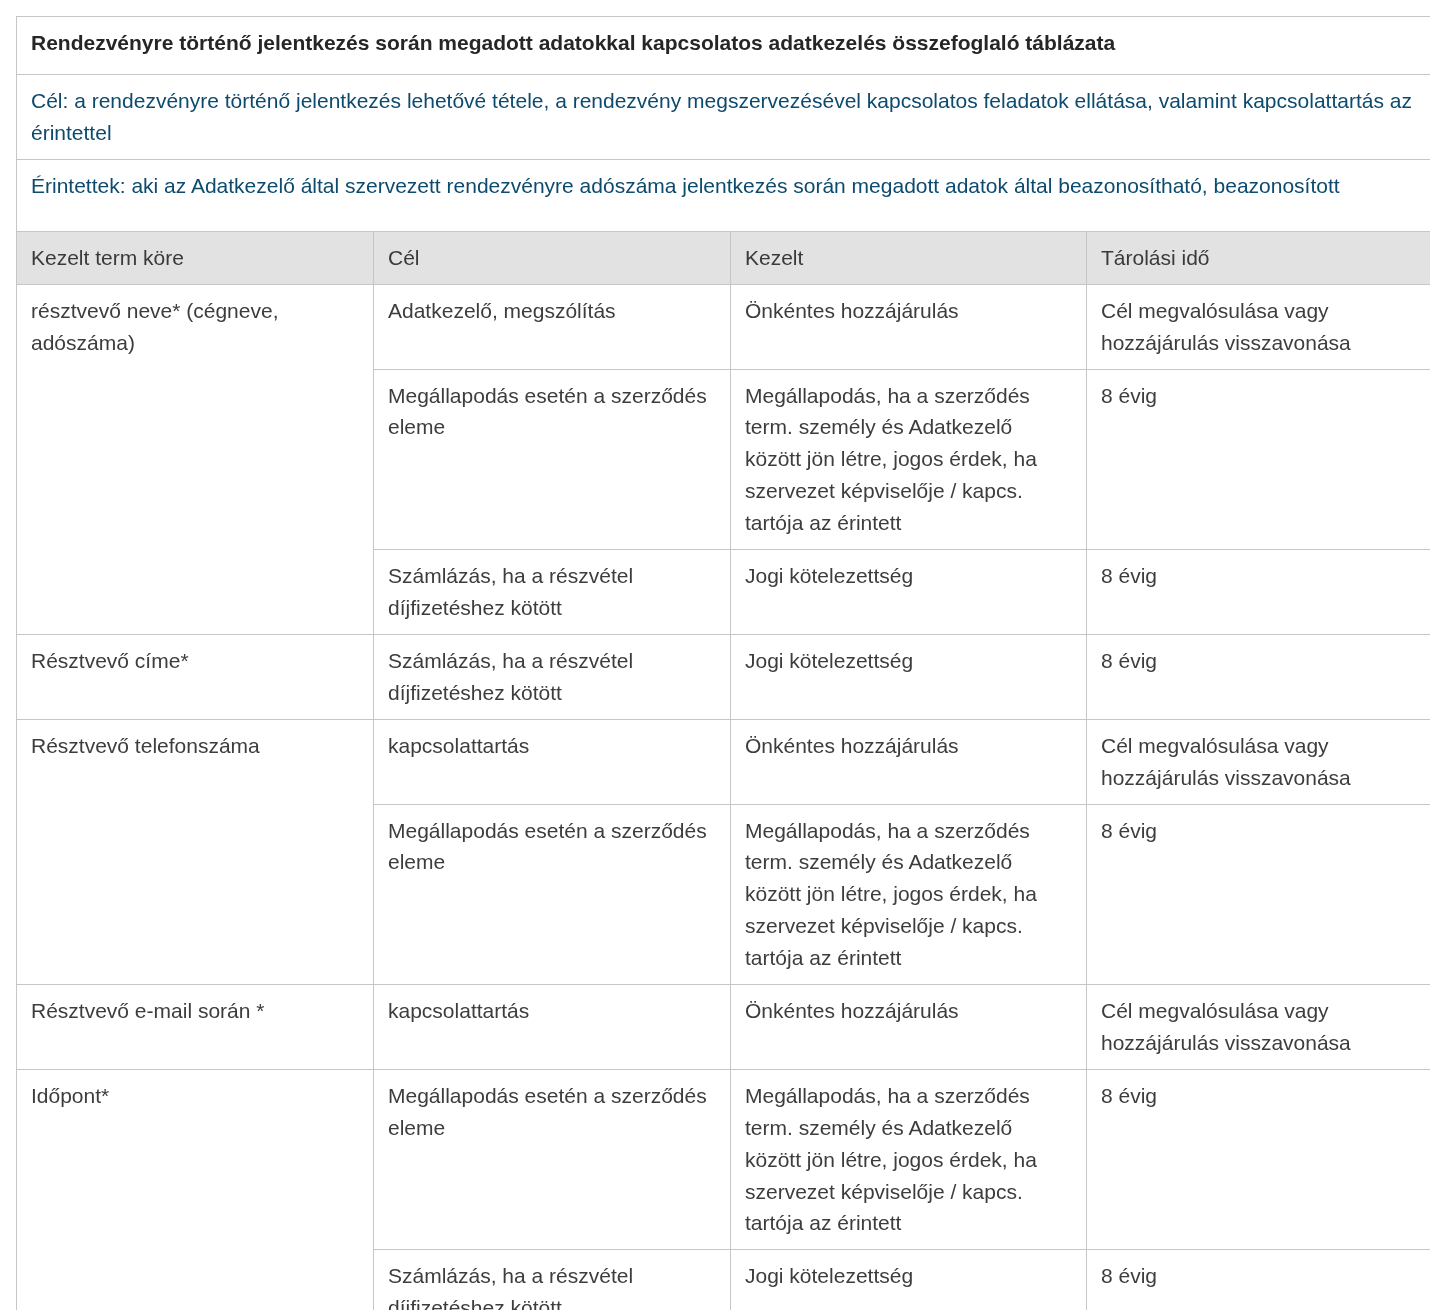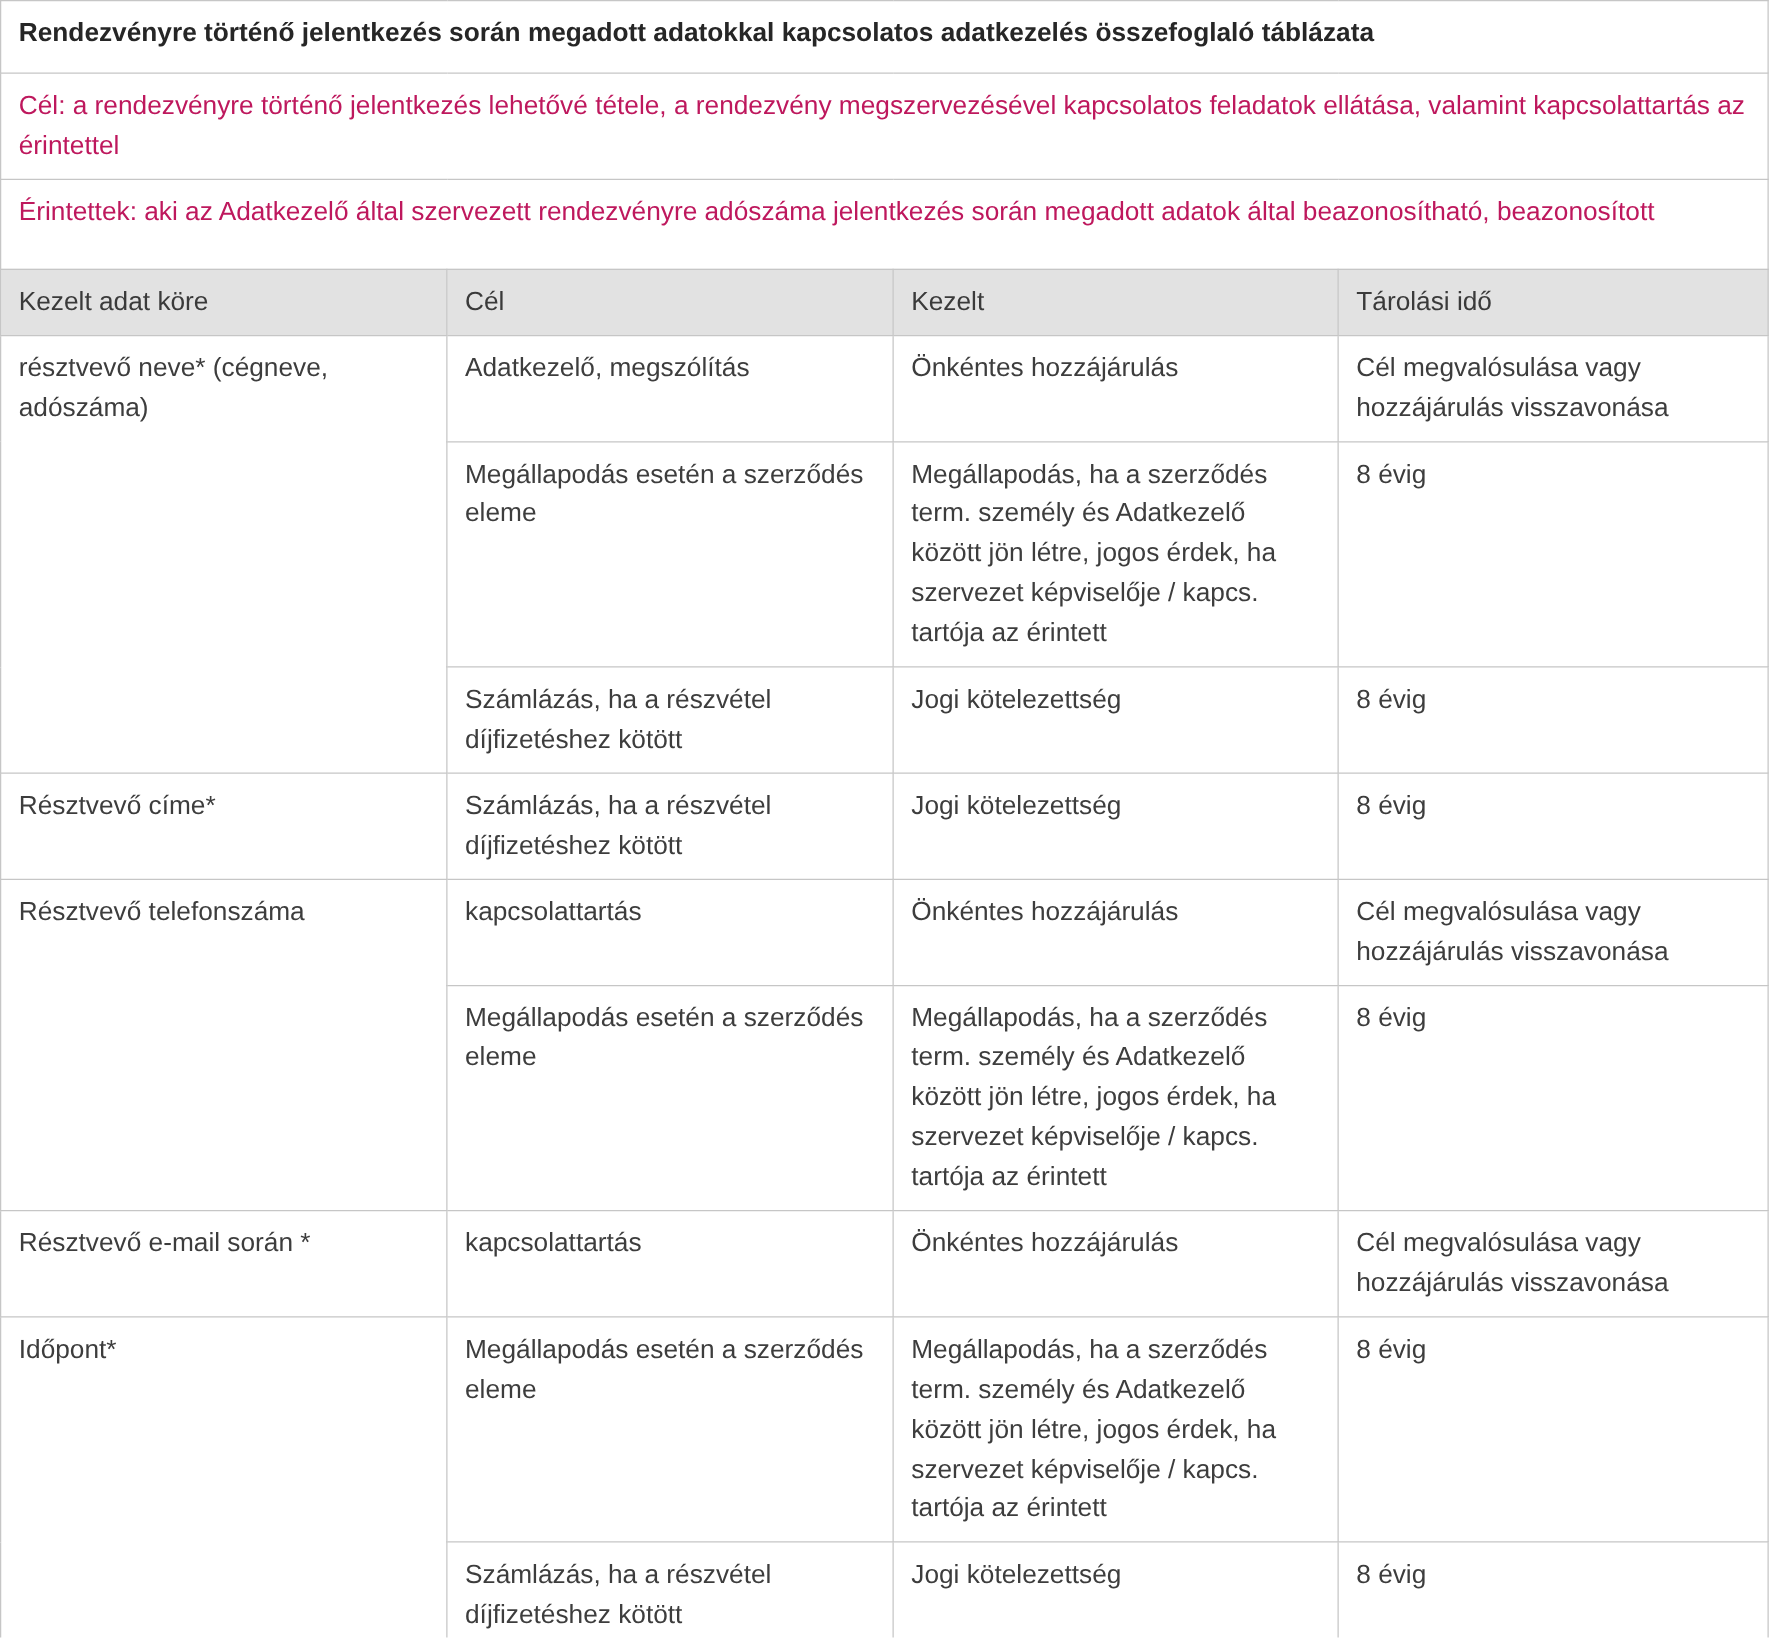--- a/index.html
+++ b/index.html
@@ -5,21 +5,21 @@
   html, body {
     margin: 0;
     padding: 0;
     background: #ffffff;
     font-family: "Liberation Sans", sans-serif;
   }
   .page {
     width: 1430px;
     height: 1310px;
     box-sizing: border-box;
-    padding: 0;
+    padding: 16px;
     background: #ffffff;
   }
   table.gdpr {
     border-collapse: collapse;
     table-layout: fixed;
     width: 1414px;
     color: #3d3d3d;
   }
   table.gdpr td {
     border: 1px solid #c6c6c6;
@@ -35,21 +35,21 @@
     text-align: center;
     vertical-align: middle;
     font-weight: bold;
     font-size: 24px;
     color: #262626;
   }
   td.info-cell {
     text-align: center;
     vertical-align: middle;
     font-size: 21.5px;
-    color: #be185d;
+    color: #0c4a6e;
   }
   td.head-cell {
     background: #e2e2e2;
     text-align: center;
     vertical-align: middle;
     font-size: 21px;
     color: #3a3a3a;
   }
 </style>
 </head>
@@ -71,21 +71,21 @@
 
     <tr style="height:66px">
       <td colspan="4" class="info-cell">Cél: a rendezvényre történő jelentkezés lehetővé tétele, a rendezvény megszervezésével kapcsolatos feladatok ellátása, valamint kapcsolattartás az érintettel</td>
     </tr>
 
     <tr style="height:72px">
       <td colspan="4" class="info-cell">Érintettek: aki az Adatkezelő által szervezett rendezvényre adószáma jelentkezés során megadott adatok által beazonosítható, beazonosított</td>
     </tr>
 
     <tr style="height:52px">
-      <td class="head-cell">Kezelt adat köre</td>
+      <td class="head-cell">Kezelt term köre</td>
       <td class="head-cell">Cél</td>
       <td class="head-cell">Kezelt</td>
       <td class="head-cell">Tárolási idő</td>
     </tr>
 
     <tr style="height:74px">
       <td rowspan="3">résztvevő neve* (cégneve, adószáma)</td>
       <td>Adatkezelő, megszólítás</td>
       <td>Önkéntes hozzájárulás</td>
       <td>Cél megvalósulása vagy hozzájárulás visszavonása</td>

